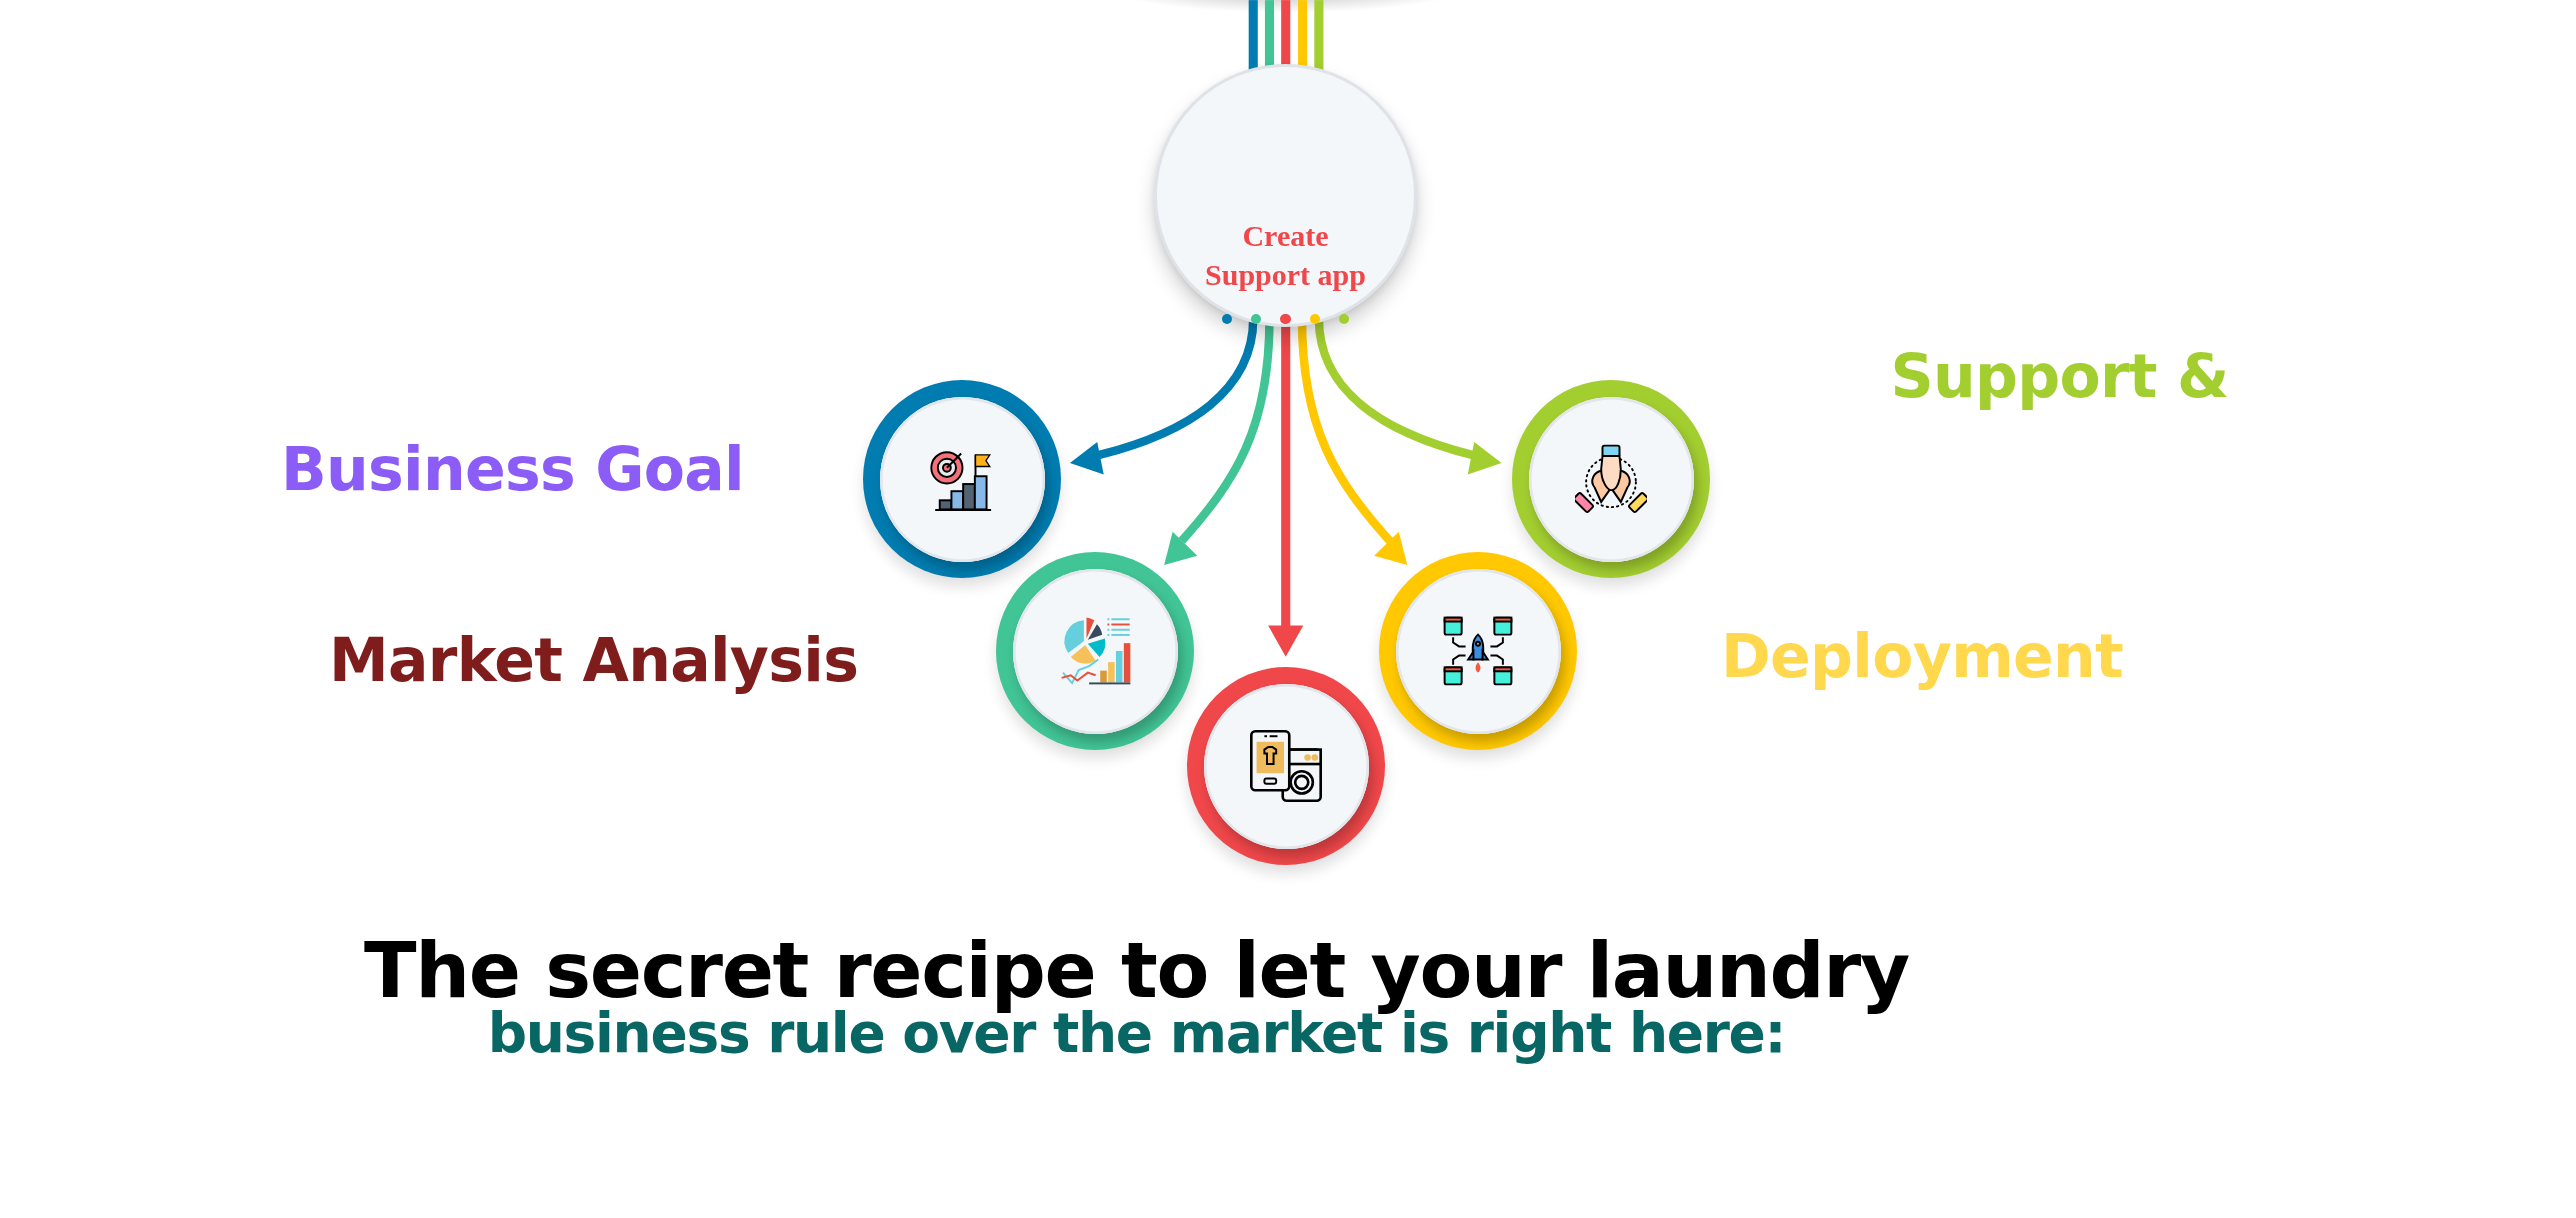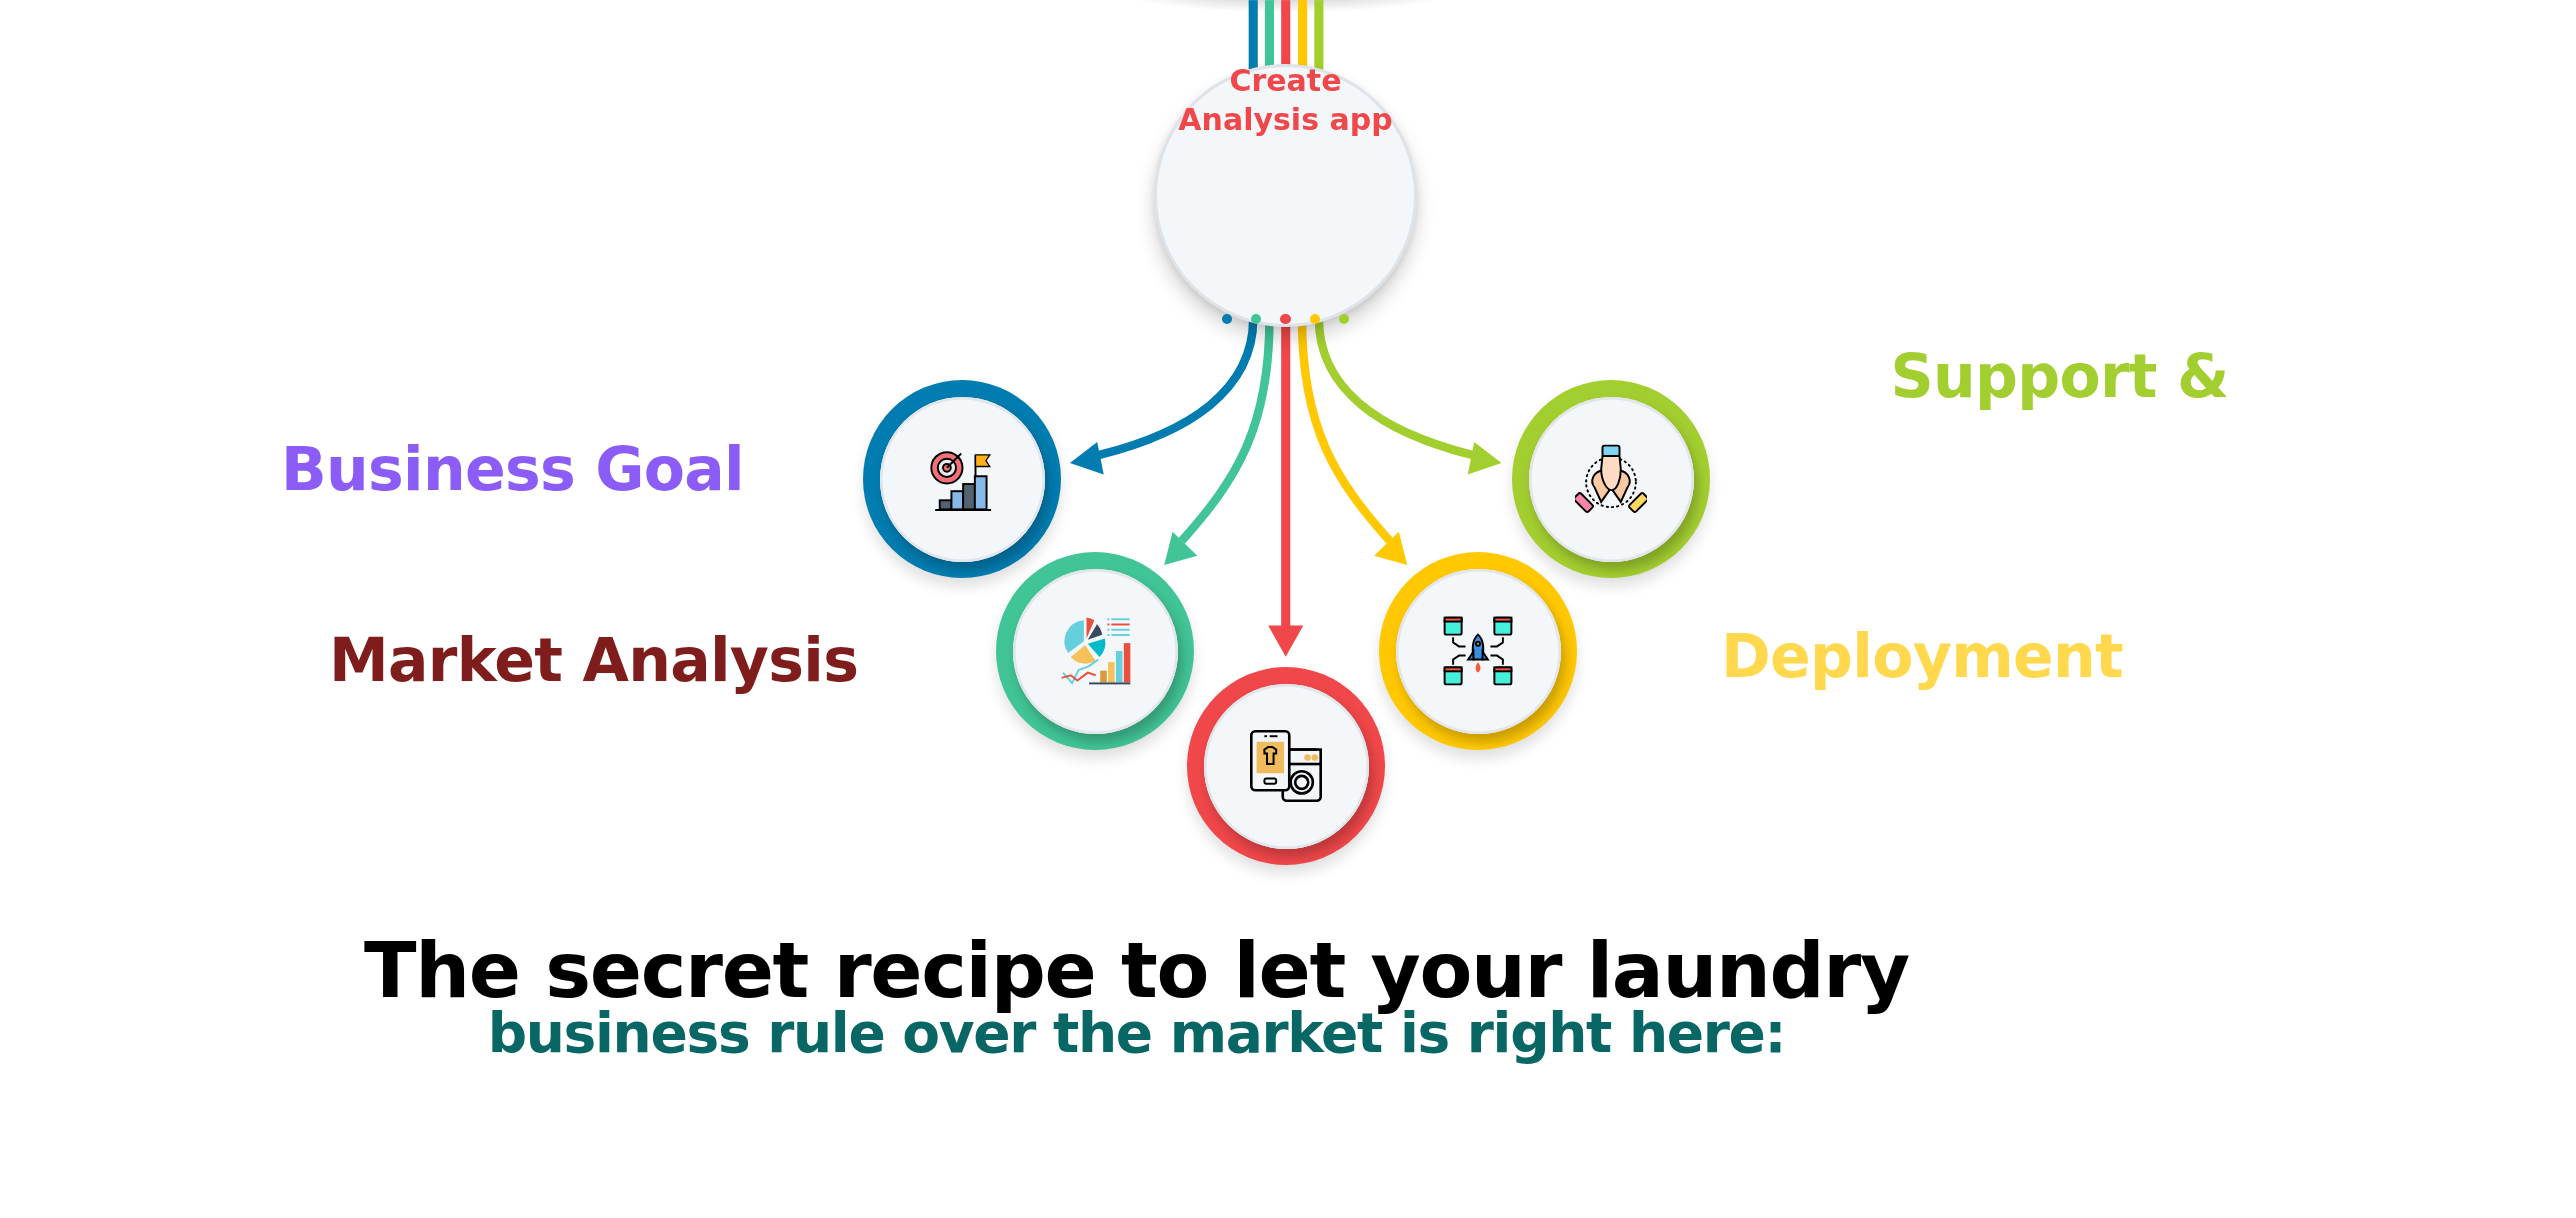--- a/index.html
+++ b/index.html
@@ -5,21 +5,21 @@
   html, body { margin:0; padding:0; background:#ffffff; }
   body { width:2576px; height:1219px; position:relative; overflow:hidden;
          font-family:"DejaVu Sans", "Liberation Sans", sans-serif; }
   .abs { position:absolute; }
   .top-shadow { left:1105px; top:-39px; width:364px; height:52px; border-radius:50%;
                 background:radial-gradient(ellipse at center, rgba(0,0,0,0.28) 0%, rgba(0,0,0,0) 70%); }
   svg.connectors { position:absolute; left:0; top:0; width:2576px; height:1219px; }
   .hub { left:1154px; top:64px; width:263px; height:263px; border-radius:50%;
          background:#f4f7fa; border:3.3px solid #dfe3e7; box-sizing:border-box;
          box-shadow: 0 11.7px 19.5px rgba(0,0,0,0.18), 0 2.6px 6.5px rgba(0,0,0,0.08);
-         display:flex; flex-direction:column; align-items:center; justify-content:space-between; }
+         display:flex; flex-direction:column; align-items:center; justify-content:flex-end;font-family:Liberation Serif, serif; }
   .hub-title { color:#f0474a; font-weight:bold; font-size:30px; line-height:39px; text-align:center;
                margin-top:-6.5px; }
   .hub-dots { display:flex; gap:19px; margin-top:19.5px; }
   .hub-dot { width:10.4px; height:10.4px; border-radius:50%; }
   .node { width:198px; height:198px; border-radius:50%; box-sizing:border-box;
           display:flex; align-items:center; justify-content:center;
           box-shadow: 0 9px 14.3px rgba(0,0,0,0.12); }
   .node-inner { width:165px; height:165px; border-radius:50%; background:#f4f7fa;
                 box-shadow: inset 0 0 0 2.6px #e2e5e9, 3.9px 7.8px 10.4px rgba(0,0,0,0.22);
                 display:flex; align-items:center; justify-content:center; }
@@ -51,21 +51,21 @@
   <path d="M2003 490 C 2003 660, 2056 740, 2138 832" stroke="#FFC800" stroke-width="13" fill="none"></path>
   <polygon points="2165,869 2152,818 2114,855" fill="#FFC800"></polygon>
 
   <path d="M2029 490 C 2029 600, 2126 665, 2266 700" stroke="#A3CE30" stroke-width="13" fill="none"></path>
   <polygon points="2310,712 2268,680 2258,730" fill="#A3CE30"></polygon>
 </svg>
 
 <div class="abs hub">
   <div class="hub-title">
     <div>Create</div>
-    <div>Analysis app</div>
+    <div>Support app</div>
   </div>
   <div class="hub-dots">
     <span class="hub-dot" style="background:#007CB0"></span>
     <span class="hub-dot" style="background:#41C496"></span>
     <span class="hub-dot" style="background:#F0474A"></span>
     <span class="hub-dot" style="background:#FFC800"></span>
     <span class="hub-dot" style="background:#A3CE30"></span>
   </div>
 </div>
 

